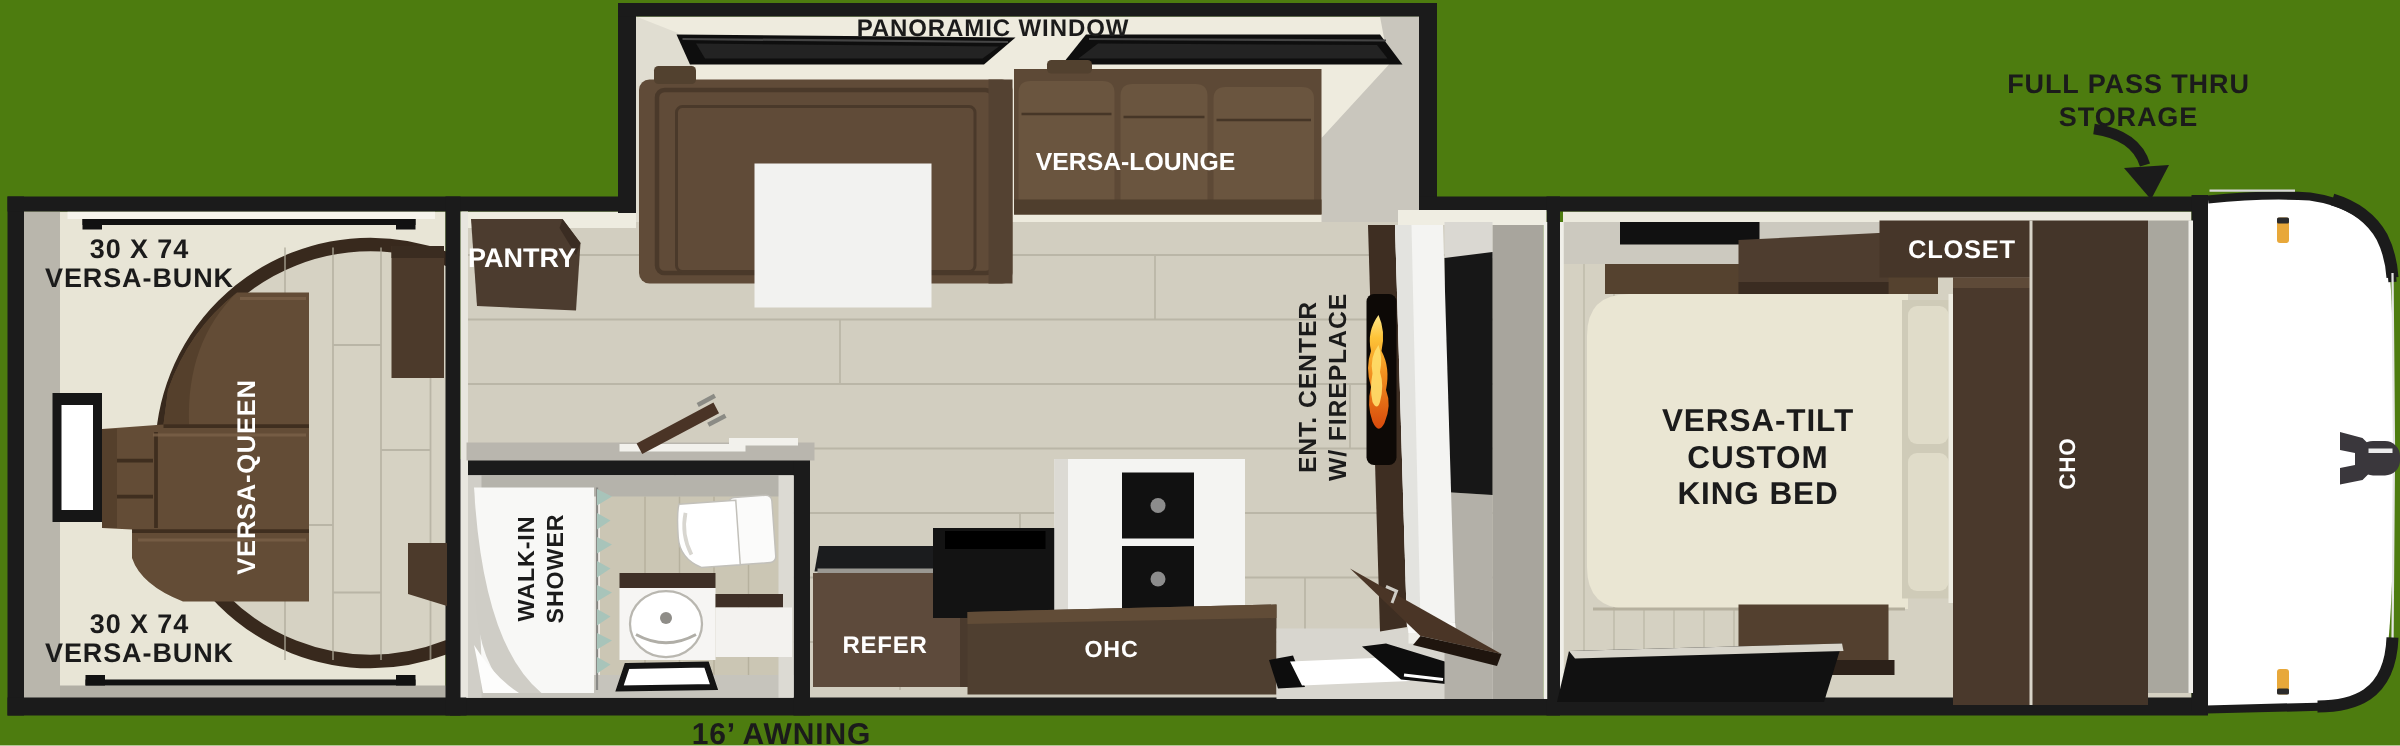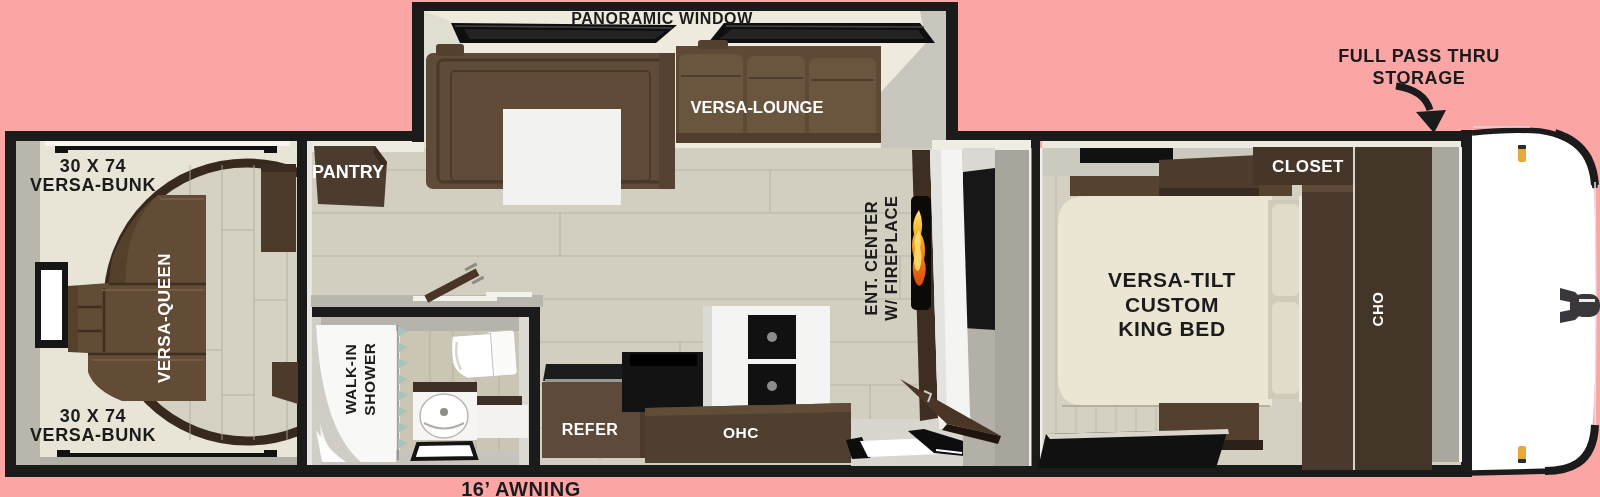--- a/index.html
+++ b/index.html
@@ -1,16 +1,16 @@
 <!DOCTYPE html>
 <html><head>
 <meta charset="utf-8">
 <style>
   html,body{margin:0;padding:0;background:#ffffff;}
-  .wrap{position:relative;width:1600px;height:497px;overflow:hidden;background:#fca5a5;}
+  .wrap{position:relative;width:1600px;height:497px;overflow:hidden;background:#4d7c0f;}
   svg{display:block;}
   text{font-family:"Liberation Sans", sans-serif;font-weight:bold;}
 </style>
 </head>
 <body>
 <div class="wrap">
 <svg width="1600" height="497" viewBox="0 0 1600 497">
 <defs>
   <linearGradient id="flame" x1="0" y1="1" x2="0" y2="0">
     <stop offset="0" stop-color="#d84a0c"></stop>

